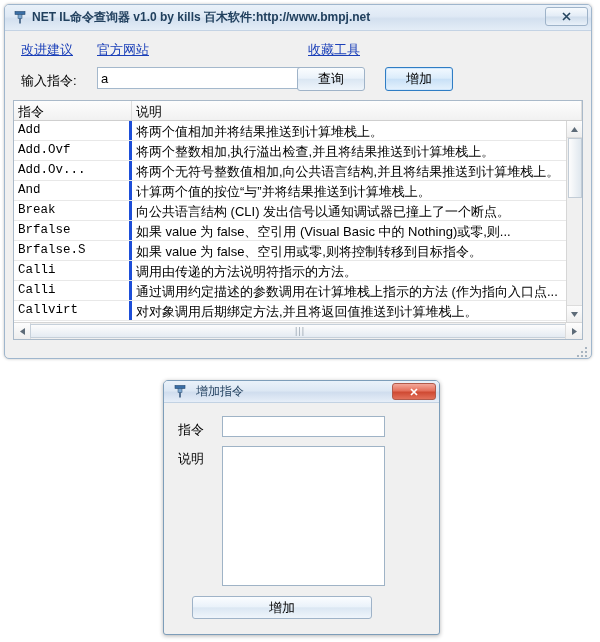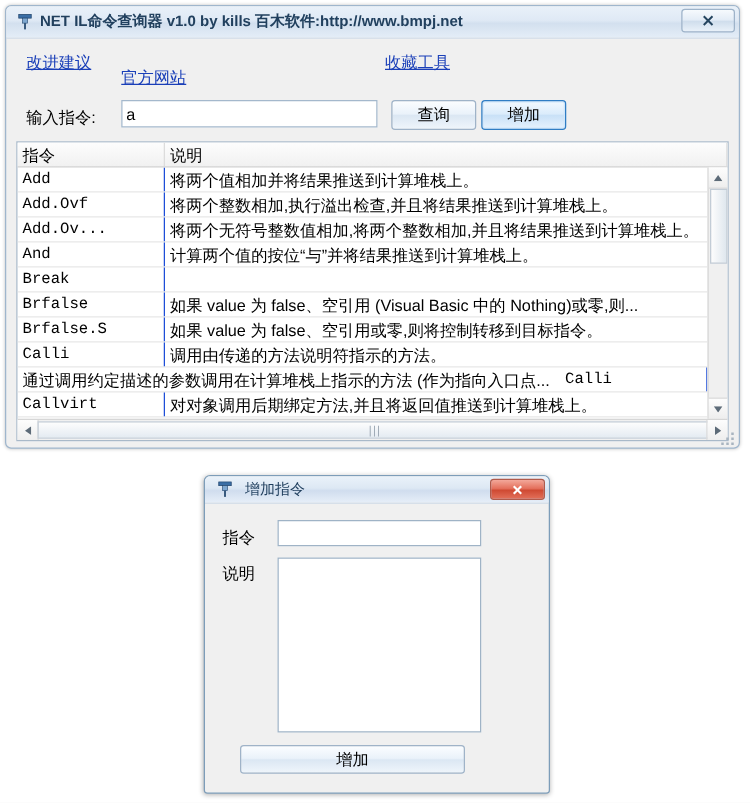--- a/index.html
+++ b/index.html
@@ -89,25 +89,25 @@
     font-size: 13px;
   }
   .link {
     color: #1a3fb8;
     text-decoration: underline;
     cursor: pointer;
     position: absolute;
     top: 4px;
   }
   .link.l1 { left: 8px; text-align: right; }
-  .link.l2 { left: 84px; margin-top: 12px; }
+  .link.l2 { left: 84px; }
   .link.l3 { left: 295px; }
 
   .query-row {
-    margin-top: 19px;
+    margin-top: 6px;
     height: 26px;
     position: relative;
   }
   .query-label {
     position: absolute;
     left: 8px;
     top: 5px;
     font-size: 13px;
     color: #000;
   }
@@ -133,21 +133,21 @@
     border-radius: 3px;
     background: linear-gradient(to bottom, #fbfdff 0%, #eaf2fa 46%, #dbe7f3 52%, #eff5fb 100%);
     font-size: 13px;
     color: #000;
     display: flex;
     align-items: center;
     justify-content: center;
     box-sizing: border-box;
     font-family: "Liberation Sans", sans-serif;
   }
-  .btn-query { left: 300px; width: 68px; }
+  .btn-query { left: 284px; width: 68px; }
   .btn-add {
     left: 372px; width: 68px;
     border: 1px solid #2f7dc4;
     box-shadow: inset 0 0 0 1px #cfe6fb;
     background: linear-gradient(to bottom, #f2f9ff 0%, #dbecfb 46%, #c9e1f7 52%, #e6f2fd 100%);
   }
 
   
   .grid-wrap {
     margin-top: 7px;
@@ -193,21 +193,21 @@
     padding: 2px 4px;
     box-sizing: border-box;
     white-space: nowrap;
     overflow: hidden;
     color: #000;
   }
   .gc.c1 {
     width: 118px;
     font-family: "Liberation Mono", monospace;
     font-size: 12.5px;
-    border-right: 1px solid #1d4ed8;
+    border-right: 3px solid #1d4ed8;
   }
   .gc.c2 { flex: 1; }
 
   
   .vscroll {
     position: absolute;
     right: 0; top: 20px; bottom: 17px;
     width: 16px;
     background: #f0f0f0;
     border-left: 1px solid #d6d6d6;
@@ -400,44 +400,45 @@
         <div class="grow">
           <div class="gc c1">Add</div>
           <div class="gc c2">将两个值相加并将结果推送到计算堆栈上。</div>
         </div>
         <div class="grow">
           <div class="gc c1">Add.Ovf</div>
           <div class="gc c2">将两个整数相加,执行溢出检查,并且将结果推送到计算堆栈上。</div>
         </div>
         <div class="grow">
           <div class="gc c1">Add.Ov...</div>
-          <div class="gc c2">将两个无符号整数值相加,将两个整数相加,并且将结果推送到计算堆栈上。</div>
+          <div class="gc c2">将两个无符号整数值相加,向公共语言结构,并且将结果推送到计算堆栈上。</div>
         </div>
         <div class="grow">
           <div class="gc c1">And</div>
           <div class="gc c2">计算两个值的按位“与”并将结果推送到计算堆栈上。</div>
         </div>
         <div class="grow">
           <div class="gc c1">Break</div>
+          <div class="gc c2">向公共语言结构 (CLI) 发出信号以通知调试器已撞上了一个断点。</div>
         </div>
         <div class="grow">
           <div class="gc c1">Brfalse</div>
           <div class="gc c2">如果 value 为 false、空引用 (Visual Basic 中的 Nothing)或零,则...</div>
         </div>
         <div class="grow">
           <div class="gc c1">Brfalse.S</div>
           <div class="gc c2">如果 value 为 false、空引用或零,则将控制转移到目标指令。</div>
         </div>
         <div class="grow">
           <div class="gc c1">Calli</div>
           <div class="gc c2">调用由传递的方法说明符指示的方法。</div>
         </div>
         <div class="grow">
+          <div class="gc c1">Calli</div>
           <div class="gc c2">通过调用约定描述的参数调用在计算堆栈上指示的方法 (作为指向入口点...</div>
-          <div class="gc c1">Calli</div>
         </div>
         <div class="grow">
           <div class="gc c1">Callvirt</div>
           <div class="gc c2">对对象调用后期绑定方法,并且将返回值推送到计算堆栈上。</div>
         </div>
 
       </div>
 
       <div class="vscroll">
         <div class="sb-arrow">

